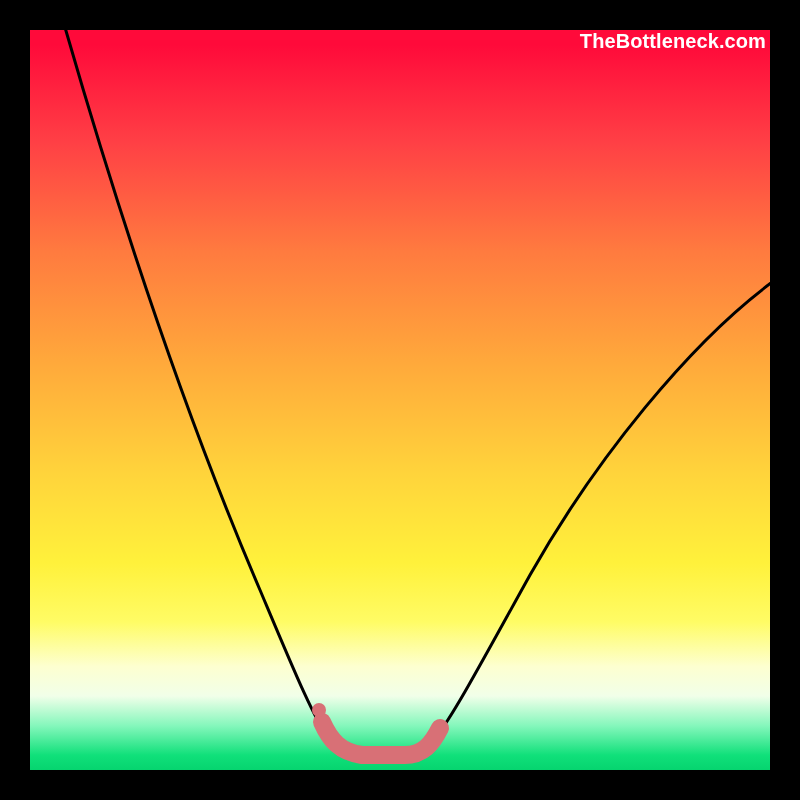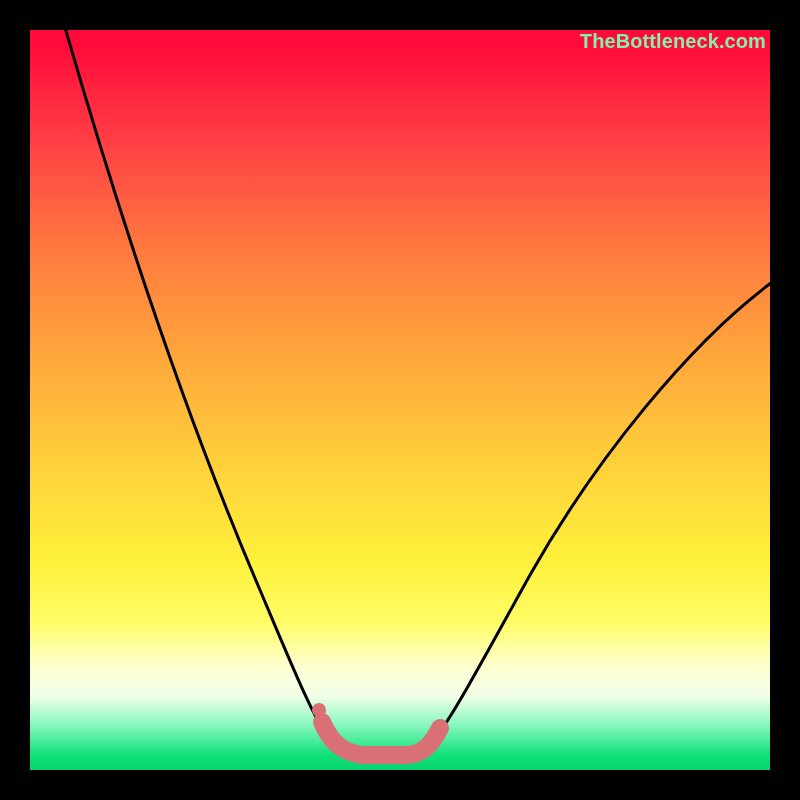--- a/index.html
+++ b/index.html
@@ -31,21 +31,21 @@
       #f1ffe9 90%,
       #85f7bc 94%,
       #10e07a 98%,
       #06d46f 100%
     );
   }
   .attribution {
     position: absolute;
     top: 30px;
     right: 34px;
-    color: #86efac;
+    color: #ffffff;
     font-size: 20px;
     font-weight: 600;
     letter-spacing: 0.1px;
     z-index: 20;
     user-select: none;
   }
   svg.curve {
     position: absolute;
     left: 0;
     top: 0;

